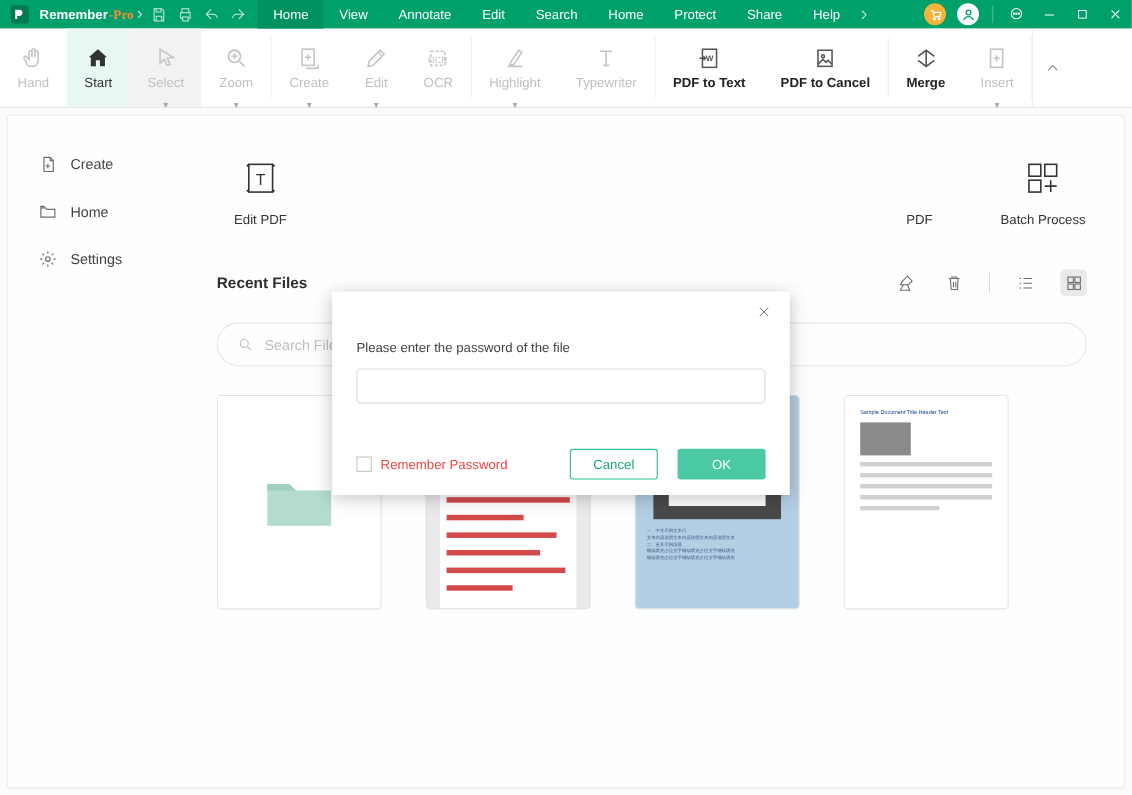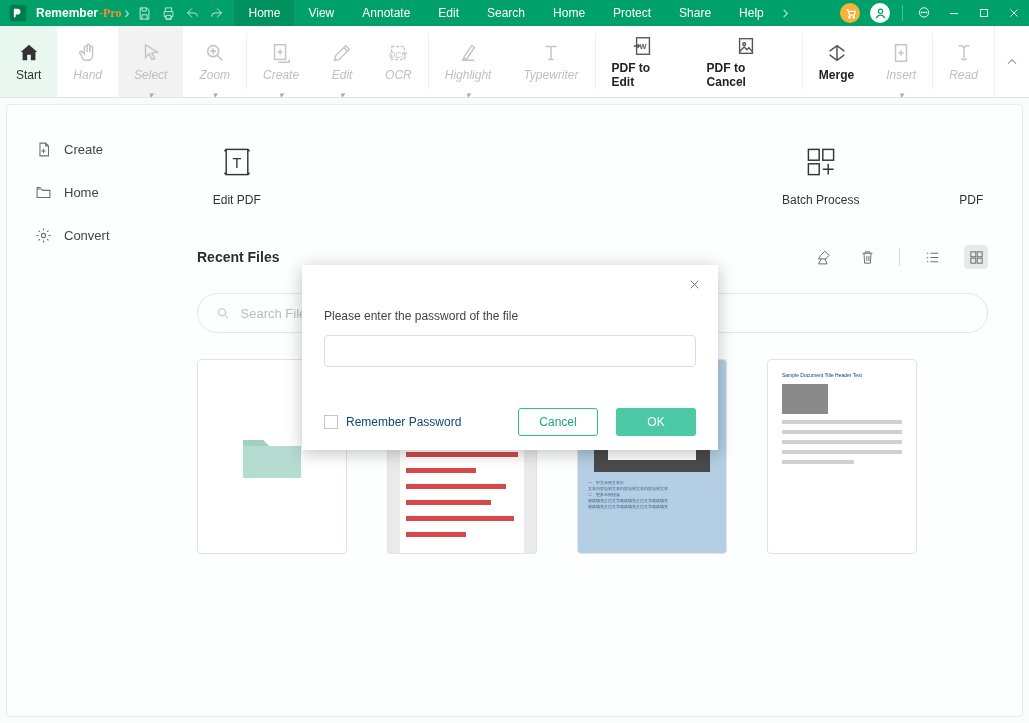--- a/index.html
+++ b/index.html
@@ -25,21 +25,21 @@
   .circle-ico { width: 20px; height: 20px; border-radius: 50%; background:#fff; display:flex; align-items:center; justify-content:center; }
   .circle-ico svg { width:13px; height:13px; }
 
   
   .ribbon { display: flex; align-items: stretch; height: 72px; background: #fff; border-bottom: 1px solid #e5e5e5; }
   .rb-item { display: flex; flex-direction: column; align-items: center; justify-content: center; padding: 0 16px; font-size: 12px; color: #444; cursor: pointer; position: relative; }
   .rb-item svg { width: 22px; height: 22px; margin-bottom: 4px; }
   .rb-item .drop { font-size: 9px; color: #aaa; position: absolute; bottom: -3px; }
   .rb-item.start   { background: #e9f7f1; color: #333; }
   .rb-item.select  { background: #f2f2f2; }
-  .rb-item.dim     { color: #bfbfbf; font-style: italic; }
+  .rb-item.dim     { color: #bfbfbf; }
   .rb-item.bold    { font-weight: 600; color: #222; }
   .rb-sep { width: 1px; background: #eee; margin: 8px 0; }
   .ribbon-collapse { width: 36px; display: flex; align-items: center; justify-content: center; border-left: 1px solid #eee; cursor: pointer; }
   .ribbon-collapse svg { width: 14px; height: 14px; }
 
   
   .main { display: flex; position: absolute; top: 98px; left: 0; right: 0; bottom: 0; background: #fdfefe; border: 1px solid #eaeaea; border-radius: 4px; margin: 6px; }
   .side-nav { width: 190px; padding: 36px 0 0 28px; }
   .side-item { display: flex; align-items: center; gap: 12px; margin-bottom: 26px; font-size: 13px; color: #444; cursor: pointer; }
   .side-item svg { width: 17px; height: 17px; stroke: #6d6d6d; stroke-width:1.5; fill:none; }
@@ -79,21 +79,21 @@
 
   
   .modal { position:absolute; left:302px; top:265px; width:416px; height:185px; background:#fff; box-shadow:0 3px 16px rgba(0,0,0,.25); }
   .modal-close { position:absolute; right:14px; top:12px; width:16px; height:16px; cursor:pointer; }
   .modal-close svg { width:13px; height:13px; stroke:#555; stroke-width:1.5; fill:none; }
   .modal-text { position:absolute; left:22px; top:44px; font-size:12px; color:#444; }
   .modal-input { position:absolute; left:22px; right:22px; top:70px; height:32px; border:1px solid #dcdcdc; border-radius:4px; padding:0 8px; font-size:12px; outline:none; }
   .modal-foot { position:absolute; left:22px; right:22px; bottom:14px; display:flex; align-items:center; }
   .remember { display:flex; align-items:center; gap:8px; cursor:pointer; }
   .remember .chk { width:14px; height:14px; border:1px solid #c5c5c5; }
-  .remember span { font-size:12px; color:#0c4a6e; }
+  .remember span { font-size:12px; color:#ef4444; }
   .modal-btn { width:80px; height:28px; display:flex; align-items:center; justify-content:center; font-size:12px; border-radius:3px; cursor:pointer; }
   .btn-cancel { border:1px solid #2fbf94; color:#1ea57c; margin-left:auto; margin-right:18px; }
   .btn-ok     { background:#4bc9a4; color:#fff; }
 </style>
 </head>
 <body>
 
 <div class="title-bar">
   <div class="ti-logo">
     <svg viewBox="0 0 24 24">
@@ -184,31 +184,31 @@
       </div>
     <div class="win-btn">
         <svg viewBox="0 0 24 24">
           <path d="M6 6l12 12M18 6L6 18" stroke="#fff" stroke-width="1.6"></path>
         </svg>
       </div>
   </div>
 </div>
 
 <div class="ribbon">
+  <div class="rb-item dim">
+    <svg viewBox="0 0 24 24" stroke="#c5c5c5" fill="none" stroke-width="1.6">
+        <path d="M8 13V6a1.5 1.5 0 113 0v5V4a1.5 1.5 0 113 0v7-5a1.5 1.5 0 113 0v9a5 5 0 01-5 5h-2a5 5 0 01-5-5l-2-3a1.5 1.5 0 012.5-1.5L8 13z"></path>
+      </svg>
+    <span>Hand</span>
+  </div>
   <div class="rb-item start">
     <svg viewBox="0 0 24 24" fill="#333">
         <path d="M12 3l9 8h-2v9h-5v-6h-4v6H5v-9H3z"></path>
       </svg>
     <span>Start</span>
-  </div>
-  <div class="rb-item dim">
-    <svg viewBox="0 0 24 24" stroke="#c5c5c5" fill="none" stroke-width="1.6">
-        <path d="M8 13V6a1.5 1.5 0 113 0v5V4a1.5 1.5 0 113 0v7-5a1.5 1.5 0 113 0v9a5 5 0 01-5 5h-2a5 5 0 01-5-5l-2-3a1.5 1.5 0 012.5-1.5L8 13z"></path>
-      </svg>
-    <span>Hand</span>
   </div>
   <div class="rb-item select dim">
     <svg viewBox="0 0 24 24" stroke="#c5c5c5" fill="none" stroke-width="1.6">
         <path d="M6 3l13 8-6 1 3 6-3 1-3-6-4 4z"></path>
       </svg>
     <span>Select</span>
     <span class="drop">▾</span>
   </div>
   <div class="rb-item dim">
     <svg viewBox="0 0 24 24" stroke="#c5c5c5" fill="none" stroke-width="1.8">
@@ -255,21 +255,21 @@
       </svg>
     <span>Typewriter</span>
   </div>
   <div class="rb-sep"></div>
   <div class="rb-item bold">
     <svg viewBox="0 0 24 24" stroke="#555" fill="none" stroke-width="1.5">
         <rect x="5" y="3" width="14" height="18"></rect>
         <text x="12" y="15" font-size="8" text-anchor="middle" fill="#555" stroke="none">W</text>
         <path d="M2 12h6m-2-2 2 2-2 2"></path>
       </svg>
-    <span>PDF to Edit</span>
+    <span>PDF to Text</span>
   </div>
   <div class="rb-item bold">
     <svg viewBox="0 0 24 24" stroke="#555" fill="none" stroke-width="1.5">
         <rect x="5" y="4" width="14" height="16"></rect>
         <circle cx="10" cy="10" r="1.5"></circle>
         <path d="M5 18l5-5 3 3 2-2 4 4"></path>
       </svg>
     <span>PDF to Cancel</span>
   </div>
   <div class="rb-sep"></div>
@@ -281,26 +281,20 @@
   </div>
   <div class="rb-item dim">
     <svg viewBox="0 0 24 24" stroke="#c5c5c5" fill="none" stroke-width="1.6">
         <rect x="6" y="3" width="12" height="18"></rect>
         <path d="M12 9v6m-3-3h6"></path>
       </svg>
     <span>Insert</span>
     <span class="drop">▾</span>
   </div>
   <div class="rb-sep"></div>
-  <div class="rb-item dim">
-    <svg viewBox="0 0 24 24" stroke="#c5c5c5" fill="none" stroke-width="1.6">
-        <path d="M6 4h4l2 3 2-3h4M12 7v11M9 18c1 1 2 1.5 3 1.5s2-.5 3-1.5"></path>
-      </svg>
-    <span>Read</span>
-  </div>
   <div class="ribbon-collapse">
     <svg viewBox="0 0 24 24">
         <path d="M5 15l7-7 7 7" stroke="#888" fill="none" stroke-width="1.8"></path>
       </svg>
   </div>
 </div>
 
 <div class="main">
   <div class="side-nav">
     <div class="side-item">
@@ -313,53 +307,53 @@
       <svg viewBox="0 0 24 24">
           <path d="M3 7h6l2 2h10v10H3zM3 7V5h5"></path>
         </svg>
       <span>Home</span>
     </div>
     <div class="side-item">
       <svg viewBox="0 0 24 24">
           <circle cx="12" cy="12" r="3"></circle>
           <path d="M12 2v3M12 19v3M2 12h3M19 12h3M5 5l2 2M17 17l2 2M5 19l2-2M17 7l2-2"></path>
         </svg>
-      <span>Convert</span>
+      <span>Settings</span>
     </div>
   </div>
 
   <div class="content">
     <div class="tool-row">
       <div class="tool">
         <div class="icoframe">
             <svg viewBox="0 0 40 40" stroke="#333" fill="none" stroke-width="1.6">
               <rect x="8" y="6" width="24" height="28"></rect>
               <text x="20" y="27" font-size="16" text-anchor="middle" fill="#333" stroke="none">T</text>
               <path d="M8 6l-2 2M32 6l2 2M8 34l-2-2M32 34l2-2"></path>
             </svg>
           </div>
         <span>Edit PDF</span>
       </div>
       <div class="tool" style="visibility:hidden"></div>
       <div class="tool" style="visibility:hidden"></div>
       <div class="tool" style="visibility:hidden"></div>
+      <div class="tool" style="margin-left:-22px">
+        <div class="icoframe"></div>
+        <span style="white-space:nowrap;margin-left:46px">PDF</span>
+      </div>
       <div class="tool" style="margin-left:-14px">
         <div class="icoframe">
             <svg viewBox="0 0 40 40" stroke="#333" fill="none" stroke-width="1.6">
               <rect x="6" y="6" width="12" height="12"></rect>
               <rect x="22" y="6" width="12" height="12"></rect>
               <rect x="6" y="22" width="12" height="12"></rect>
               <path d="M28 22v12M22 28h12"></path>
             </svg>
           </div>
         <span style="white-space:nowrap">Batch Process</span>
-      </div>
-      <div class="tool" style="margin-left:-22px">
-        <div class="icoframe"></div>
-        <span style="white-space:nowrap;margin-left:46px">PDF</span>
       </div>
     </div>
 
     <div class="recent-header">
       <span class="recent-title">Recent Files</span>
       <div class="recent-actions">
         <div class="ra-btn">
             <svg viewBox="0 0 24 24">
               <path d="M14 3l6 6-5 5H5l3-5zM9 14l-4 7h12l-3-7"></path>
             </svg>

